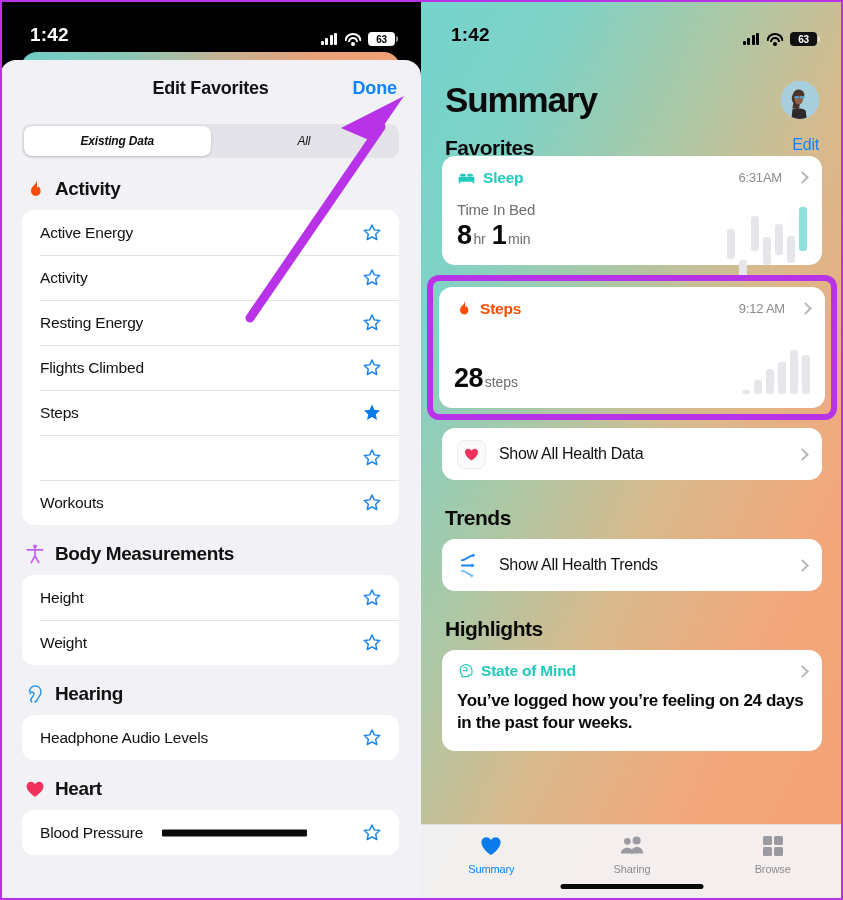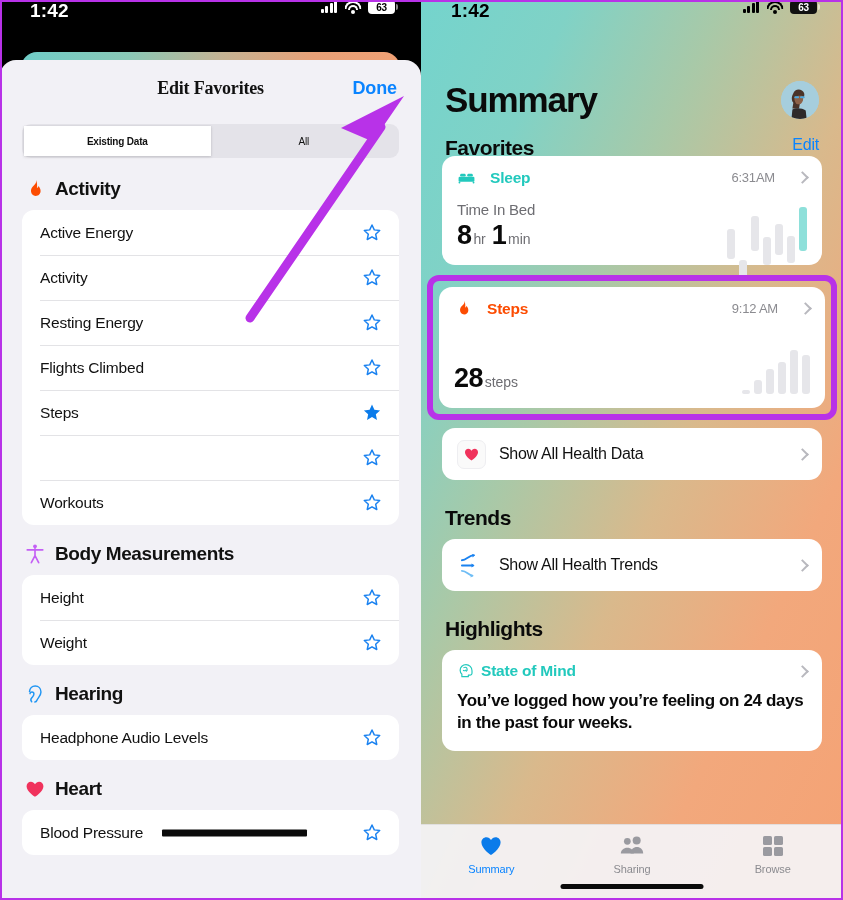--- a/index.html
+++ b/index.html
@@ -26,21 +26,21 @@
   
   .phone-left {
     position: relative;
     width: 421px; height: 900px;
     background: #000000;
     overflow: hidden;
   }
   .statusbar {
     position: relative;
     height: 46px;
-    display: flex; align-items: flex-start;
+    display: flex; align-items: flex-end;
     padding: 0 26px 0 30px;
     color: #ffffff;
   }
   .sb-time {
     font-size: 19px; font-weight: bold;
     letter-spacing: 0.2px;
   }
   .sb-right {
     margin-left: auto;
     display: flex; align-items: center; gap: 7px;
@@ -97,41 +97,41 @@
     overflow: hidden;
   }
   .sheet-nav {
     position: relative;
     height: 56px;
     display: flex; align-items: center; justify-content: center;
   }
   .sheet-title {
     font-size: 18px; font-weight: bold; color: #111;
     letter-spacing: -0.2px;
-    font-family: Liberation Serif, serif;
   }
   .done-btn {
     position: absolute; right: 24px; top: 50%;
     transform: translateY(-50%);
     font-size: 18px; color: #0a84ff; font-weight: bold;
     letter-spacing: -0.1px;
   }
   .segmented {
     margin: 8px 22px 0 22px;
     height: 34px;
     background: #e4e3e9;
     border-radius: 9px;
     display: flex; padding: 2px;
   }
   .seg {
     flex: 1;
     display: flex; align-items: center; justify-content: center;
-    font-size: 10px; color: #111;
-    border-radius: 0;
+    font-size: 12px; color: #111;
+    border-radius: 8px;
     letter-spacing: -0.2px;
+    font-style: italic;
   }
   .seg.active {
     background: #ffffff;
     font-weight: bold;
     box-shadow: 0 1px 3px rgba(0,0,0,.14), 0 0 1px rgba(0,0,0,.1);
   }
 
   .sheet-scroll {
     position: absolute;
     top: 100px; left: 0; right: 0; bottom: 0;
@@ -224,21 +224,21 @@
     overflow: hidden;
   }
   .hcard {
     margin: 0 21px 10px 21px;
     background: #ffffff;
     border-radius: 13px;
     padding: 12px 15px 14px 15px;
     position: relative;
   }
   .hcard-top {
-    display: flex; align-items: center; gap: 14px;
+    display: flex; align-items: center; gap: 7px;
   }
   .hc-title { font-size: 15.5px; font-weight: bold; letter-spacing: -0.2px; }
   .hc-time {
     margin-left: auto; font-size: 13px; color: #8b8b90;
     letter-spacing: -0.2px;
   }
   .chev {
     width: 9px; height: 9px;
     border-right: 2px solid #b8b8be;
     border-top: 2px solid #b8b8be;

